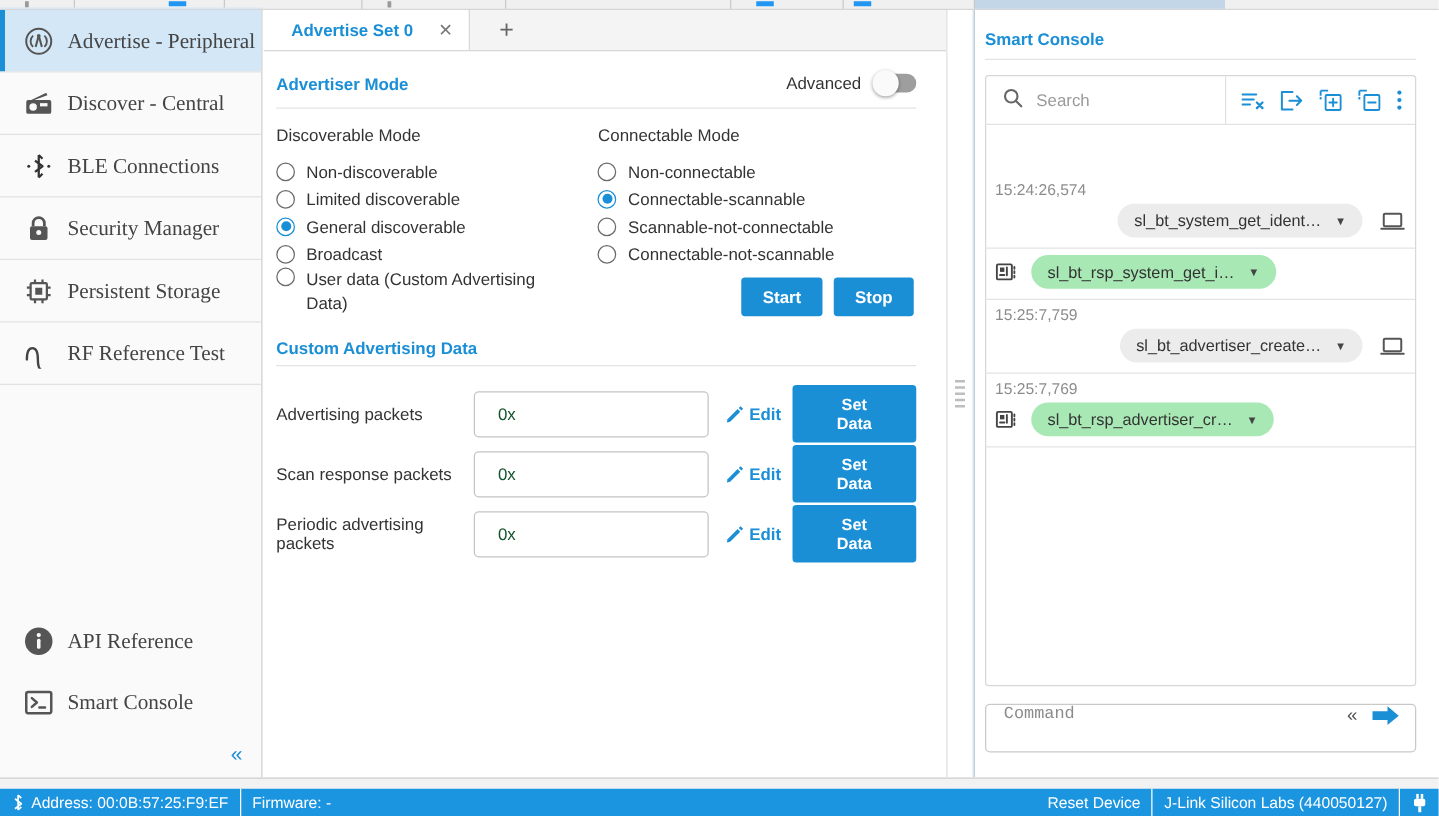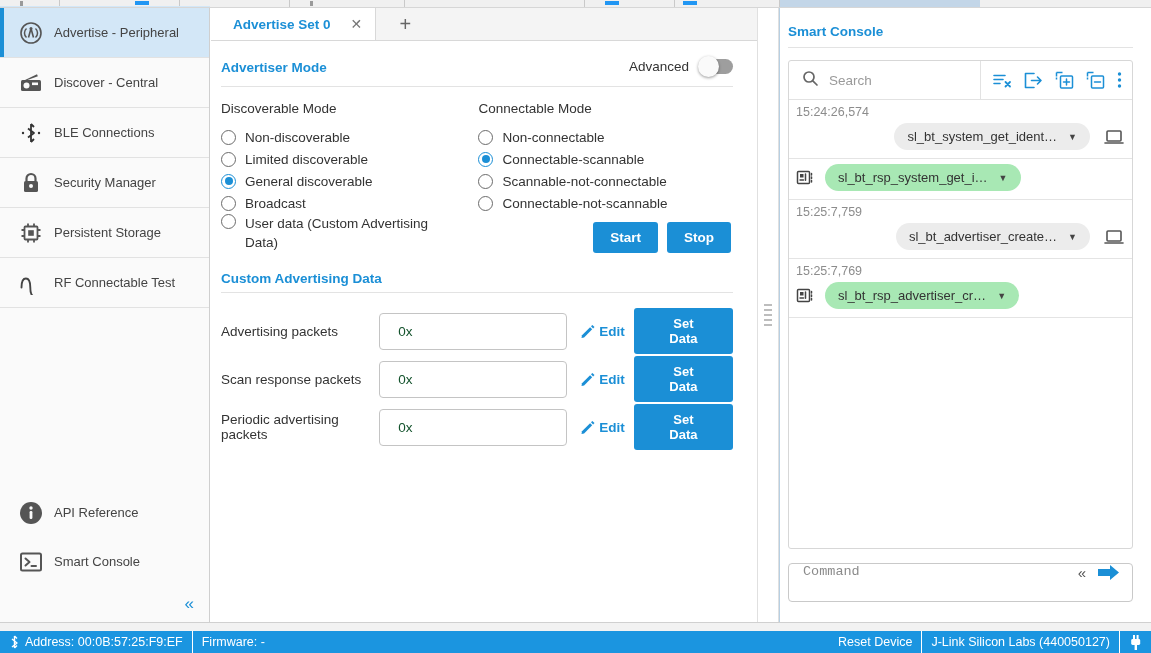--- a/index.html
+++ b/index.html
@@ -31,21 +31,21 @@
   }
   .side-item {
     position: relative; display: flex; align-items: center;
     height: 49px; padding-left: 14px; cursor: pointer;
   }
   .side-item .si-ico {
     width: 34px; flex: 0 0 34px; display: flex; align-items: center; justify-content: center;
     color: #555;
   }
   .side-item .si-lab {
-    margin-left: 6px; font-size: 13px; color: #444;
+    margin-left: 6px; font-size: 17px; color: #444; font-family: Liberation Serif, serif;
   }
   .side-item.active { background: #d3e7f7; }
   .side-item.active::before {
     content: ""; position: absolute; left: 0; top: 0; bottom: 0;
     width: 4px; background: #1b8fd6;
   }
   .side-sep { height: 1px; background: #e2e2e2; margin: 0 0 0 0; }
   .side-bottom { position: absolute; left: 0; bottom: 0; width: 210px; }
   .collapse-row {
     height: 36px; display: flex; align-items: center; justify-content: flex-end;
@@ -149,21 +149,21 @@
 
   
   .console {
     position: absolute; left: 779px; top: 8px; width: 372px; height: 614px;
     background: #ffffff; border-left: 1px solid #b7cfe2;
     padding: 10px 18px 0 8px;
   }
   .console-title { color: #1b8fd6; font-weight: bold; font-size: 13.5px; padding: 6px 0 8px 0; }
   .console-rule { border-bottom: 1px solid #e3e3e3; margin-bottom: 12px; }
 
-  .log-box { border: 1px solid #d7d7d7; border-radius: 3px; background: #fff; height: 489px; display: flex; flex-direction: column; }
+  .log-box { border: 1px solid #d7d7d7; border-radius: 3px; background: #fff; height: 489px; display: flex; flex-direction: column; gap: 40px; }
   .log-toolbar { display: flex; align-items: center; height: 39px; border-bottom: 1px solid #e2e2e2; }
   .srch { display: flex; align-items: center; gap: 10px; flex: 1; padding-left: 13px; }
   .srch-ph { color: #9a9a9a; font-size: 13.5px; }
   .tb-icons { display: flex; align-items: center; gap: 12px; padding: 0 10px 0 12px; border-left: 1px solid #e2e2e2; height: 39px; }
   .tb-ic { color: #1b8fd6; cursor: pointer; display: flex; align-items: center; }
 
   .log-list { flex: 1; overflow: hidden; }
   .log-entry { border-bottom: 1px solid #e4e4e4; padding: 5px 8px 8px 7px; }
   .log-time { color: #8c8c8c; font-size: 12.5px; margin-bottom: 4px; }
   .log-line { display: flex; align-items: center; }
@@ -290,21 +290,21 @@
       <span class="si-lab">Persistent Storage</span>
     </div>
     <div class="side-sep"></div>
 
     <div class="side-item">
       <span class="si-ico">
         <svg width="26" height="24" viewBox="0 0 26 24" fill="none" stroke="#444" stroke-width="1.9" stroke-linecap="round">
           <path d="M3.5 16.5c0-6 1.8-9 4.4-9s4.4 3 4.4 9 1.8 9 4.4 9"></path>
         </svg>
       </span>
-      <span class="si-lab">RF Connectable Test</span>
+      <span class="si-lab">RF Reference Test</span>
     </div>
     <div class="side-sep"></div>
 
     <div class="side-bottom">
       <div class="side-item">
         <span class="si-ico">
           <svg width="26" height="26" viewBox="0 0 26 26">
             <circle cx="13" cy="13" r="11" fill="#555"></circle>
             <circle cx="13" cy="8" r="1.7" fill="#fafafa"></circle>
             <rect x="11.6" y="11" width="2.8" height="8" rx="1.2" fill="#fafafa"></rect>

